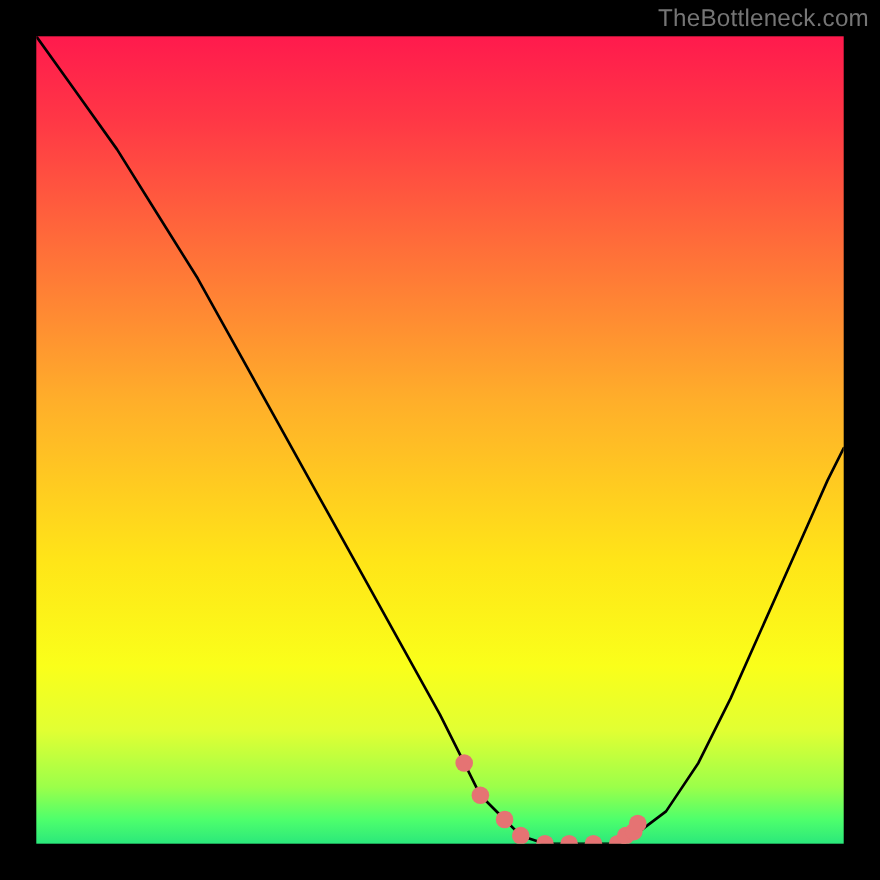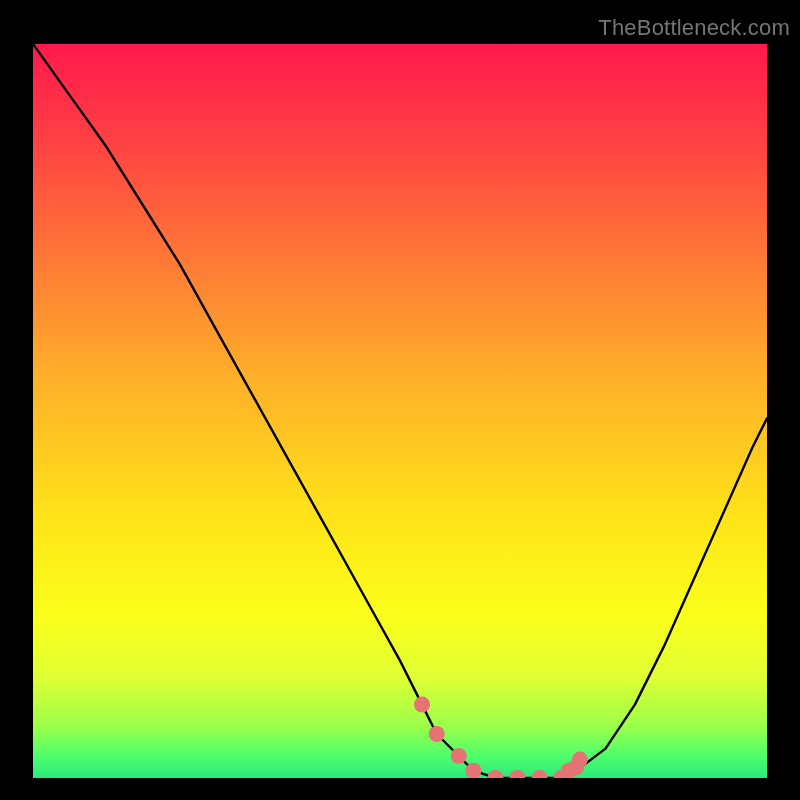--- a/index.html
+++ b/index.html
@@ -6,21 +6,21 @@
     margin: 0;
     padding: 0;
     width: 800px;
     height: 800px;
     background: #000;
     overflow: hidden;
   }
   .frame {
     position: absolute;
     left: 0;
-    top: 11px;
+    top: 0;
     width: 800px;
     height: 688px;
     background: #000;
   }
   .plot {
     position: absolute;
     left: 33px;
     top: 33px;
     width: 734px;
     height: 734px;

